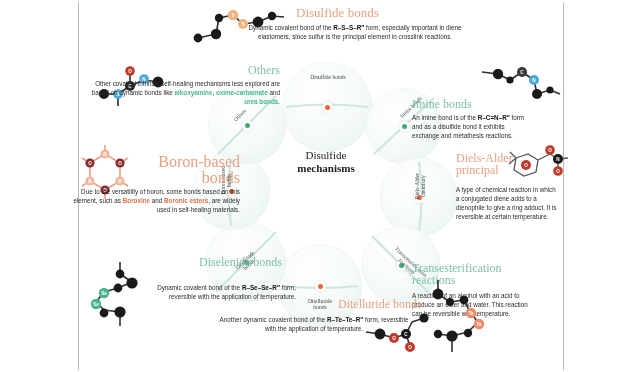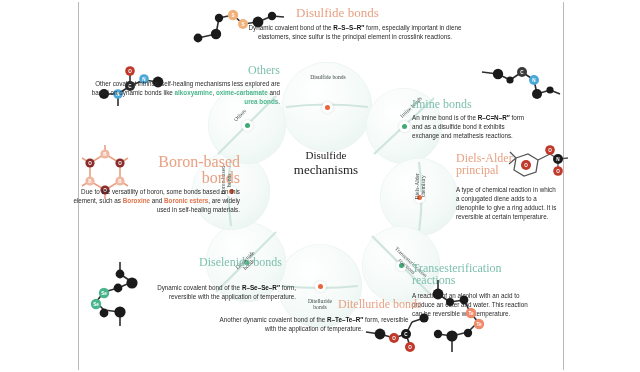--- a/index.html
+++ b/index.html
@@ -19,21 +19,21 @@
   .desc b{font-weight:bold;color:#111;}
   .or{color:#e2714a;font-weight:bold;}
   .gr{color:#49b58c;font-weight:bold;}
 
   
   #hub{position:absolute;left:262px;top:142px;width:128px;height:62px;
        text-align:center;font-family:"Liberation Serif", serif;color:#1d1d1d;}
   #hub .kicker{font-size:5.6px;letter-spacing:.9px;font-variant:small-caps;
        text-transform:uppercase;color:#333;margin-bottom:1px;}
   #hub .l1,#hub .l2{font-size:11px;line-height:1.18;}
-  #hub .l3{font-size:13px;line-height:1.18;font-weight:normal;}
+  #hub .l3{font-size:11px;line-height:1.18;font-weight:bold;}
 
   
   .petal{position:absolute;border-radius:50%;
          background:radial-gradient(circle at 38% 32%,#ffffff 0%,#f4faf8 55%,#e4f1ed 100%);
          box-shadow:0 0 0 .5px #e8f2ef inset;}
   .petal .arc{position:absolute;left:0;top:0;width:100%;height:100%;}
   .petal .node{position:absolute;width:11px;height:11px;border-radius:50%;
        background:#fff;box-shadow:0 0 3px rgba(0,0,0,.13);
        display:flex;align-items:center;justify-content:center;}
   .petal .node i{display:block;width:5px;height:5px;border-radius:50%;}

